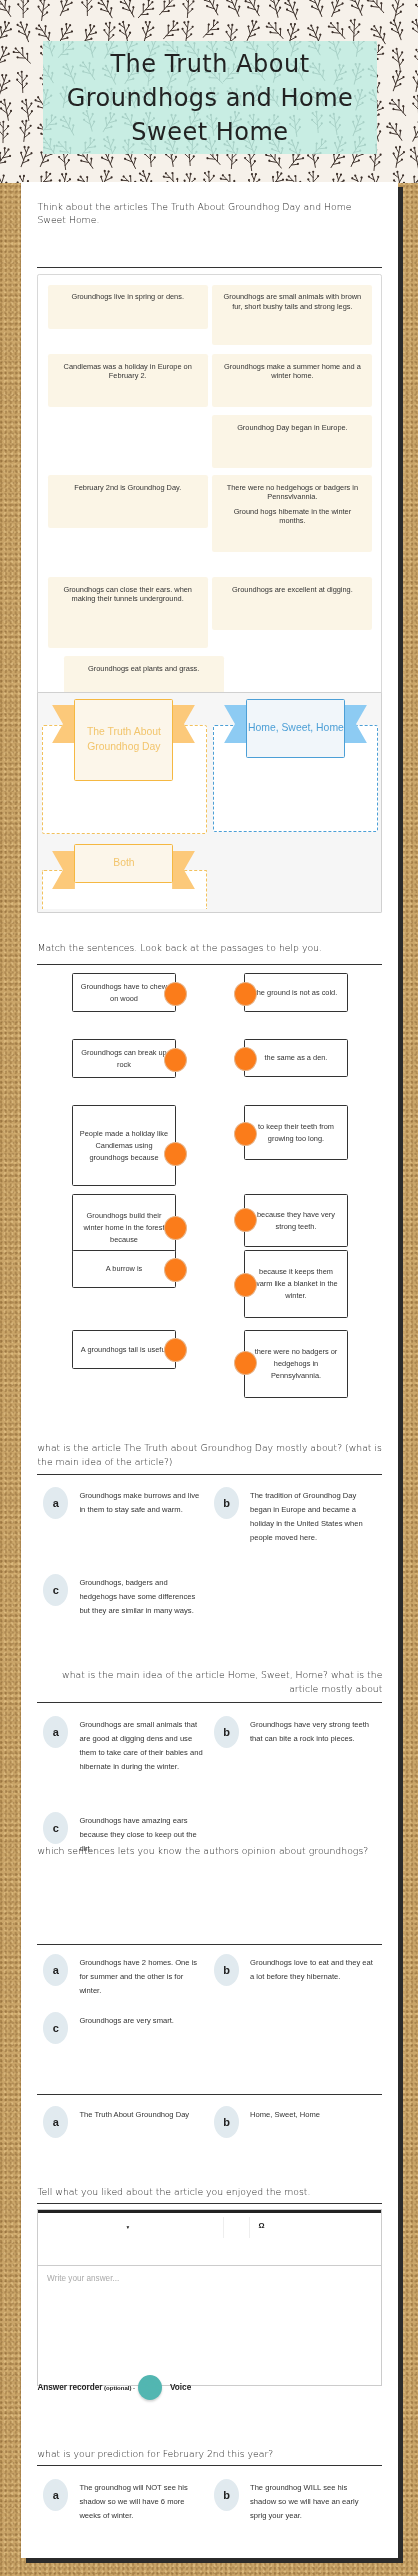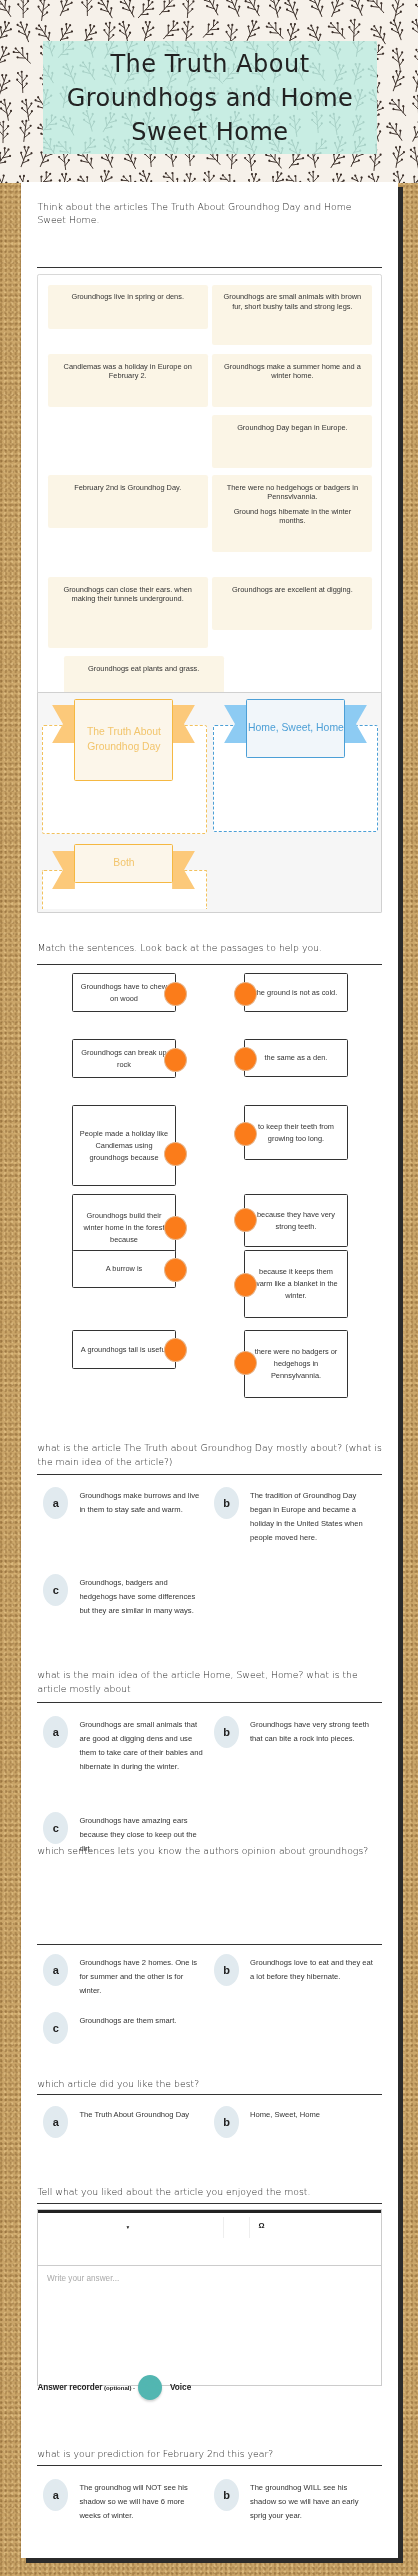--- a/index.html
+++ b/index.html
@@ -4347,21 +4347,21 @@
   </div>
   <div class="opt" style="left:187px; top:1307px;">
     <div class="bubble">b</div>
     <div class="txt">The tradition of Groundhog Day began in Europe and became a holiday in the United States when people moved here.</div>
   </div>
   <div class="opt" style="left:16.4px; top:1394px;">
     <div class="bubble">c</div>
     <div class="txt">Groundhogs, badgers and hedgehogs have some differences but they are similar in many ways.</div>
   </div>
 
-  <div class="section hand" style="top:1486px;">what is the main idea of the article Home, Sweet, Home?  what is the article mostly about</div>
+  <div class="section hand" style="top:1486px;text-align:right;">what is the main idea of the article Home, Sweet, Home?  what is the article mostly about</div>
   <div class="rule" style="top:1520px;"></div>
   <div class="opt" style="left:16.4px; top:1536px;">
     <div class="bubble">a</div>
     <div class="txt">Groundhogs are small animals that are good at digging dens and use them to take care of their babies and hibernate in during the winter.</div>
   </div>
   <div class="opt" style="left:187px; top:1536px;">
     <div class="bubble">b</div>
     <div class="txt">Groundhogs have very strong teeth that can bite a rock into pieces.</div>
   </div>
   <div class="opt" style="left:16.4px; top:1632px;">
@@ -4374,24 +4374,23 @@
   <div class="opt" style="left:16.4px; top:1774px;">
     <div class="bubble">a</div>
     <div class="txt">Groundhogs have 2 homes.  One is for summer and the other is for winter.</div>
   </div>
   <div class="opt" style="left:187px; top:1774px;">
     <div class="bubble">b</div>
     <div class="txt">Groundhogs love to eat and they eat a lot before they hibernate.</div>
   </div>
   <div class="opt" style="left:16.4px; top:1832px;">
     <div class="bubble">c</div>
-    <div class="txt">Groundhogs are them smart.</div>
+    <div class="txt">Groundhogs are very smart.</div>
   </div>
 
-  <div class="section hand" style="top:1895px;">which article did you like the best?</div>
   <div class="rule" style="top:1912px;"></div>
   <div class="opt" style="left:16.4px; top:1926px;">
     <div class="bubble">a</div>
     <div class="txt">The Truth About Groundhog Day</div>
   </div>
   <div class="opt" style="left:187px; top:1926px;">
     <div class="bubble">b</div>
     <div class="txt">Home, Sweet, Home</div>
   </div>
 

